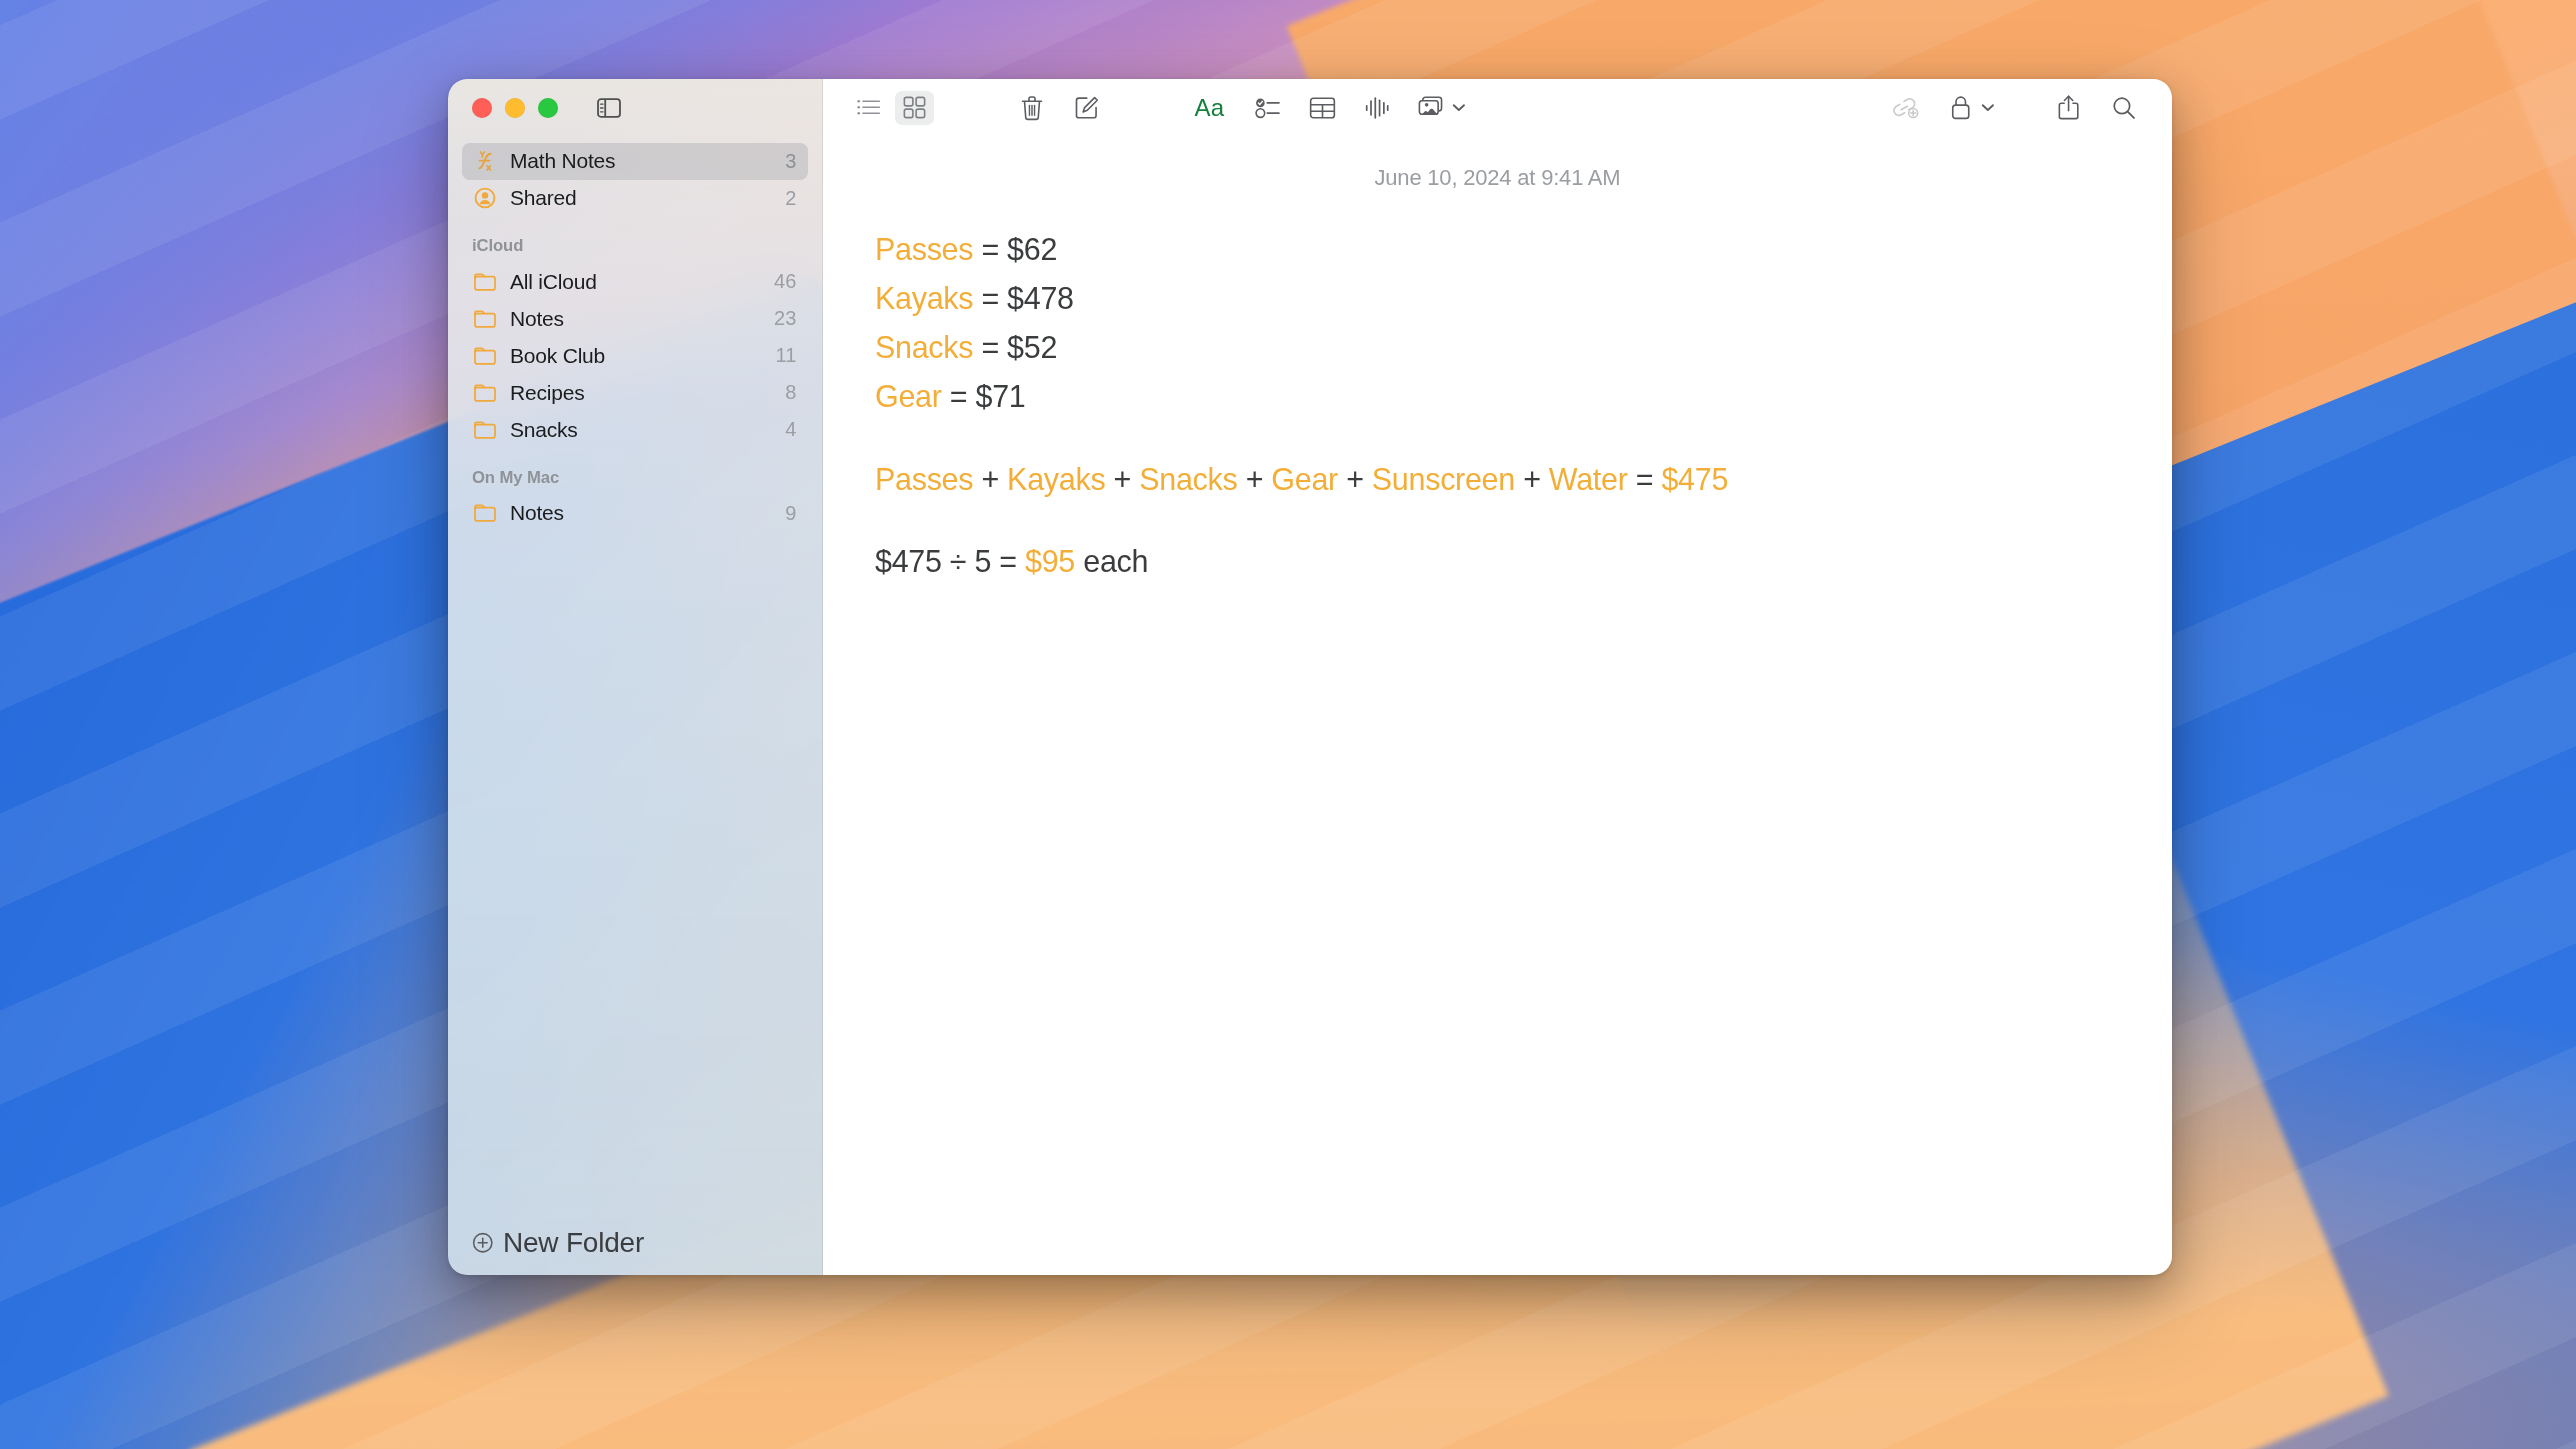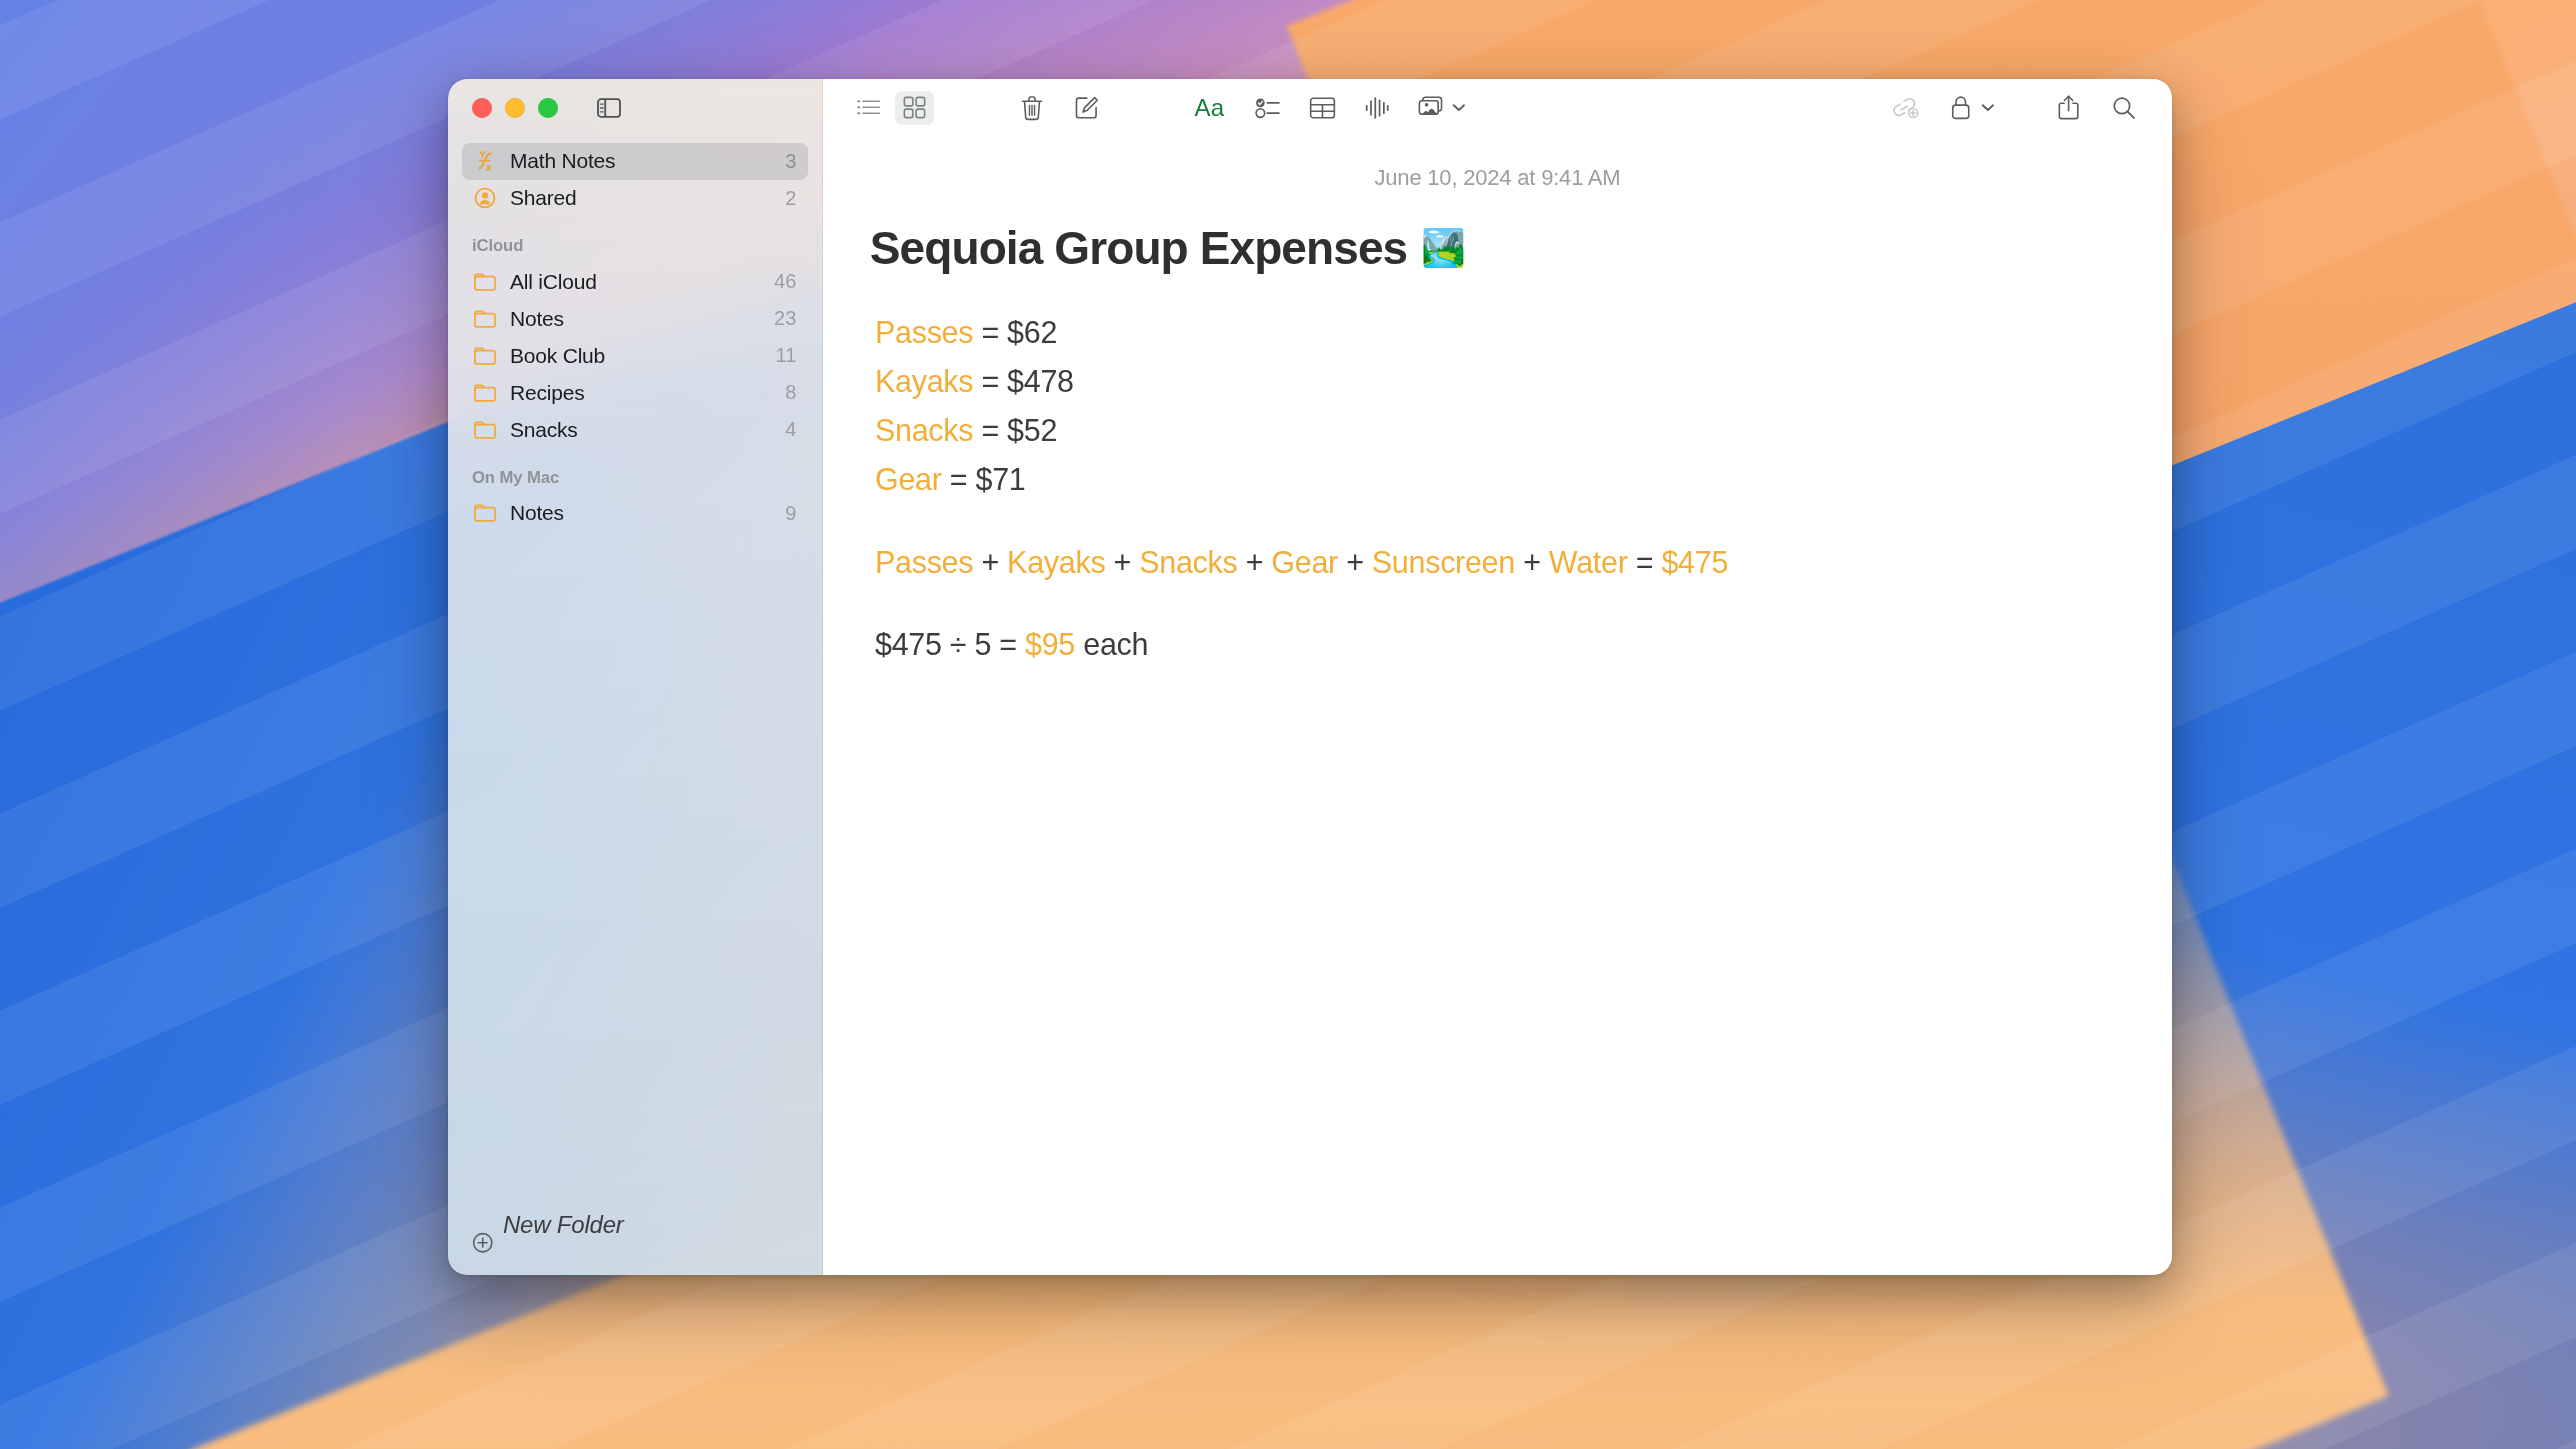--- a/index.html
+++ b/index.html
@@ -171,26 +171,26 @@
     margin-bottom:6.9px;
     height:20.6px;
     display:flex;
     align-items:center;
   }
 
   
   #new-folder {
     height:64px;
     display:flex;
+    align-items:center;
     gap:9.4px;
     padding-left:24px;
-    font-size:24px;
+    font-size:28px;
     color:#3b3d40;
     letter-spacing:-0.2px;
-    font-style:italic;
   }
 
   
   #content {
     flex:1;
     background:#ffffff;
     display:flex;
     flex-direction:column;
     position:relative;
   }
@@ -557,24 +557,20 @@
             <circle cx="11.6" cy="11.6" r="9" stroke="#5b5d60" stroke-width="2"></circle>
             <line x1="18.2" y1="18.2" x2="25.6" y2="25.6" stroke="#5b5d60" stroke-width="2.2" stroke-linecap="round"></line>
           </svg>
         </div>
       </div>
 
       <div id="note">
 
         <div id="note-date">June 10, 2024 at 9:41 AM</div>
 
-        <div id="note-title">
-          <span>Sequoia Group Expenses</span>
-          <span class="emoji">🏞️</span>
-        </div>
 
         <div class="mathblock">
 
           <div class="mathline">
             <span class="var">Passes</span>
             <span class="opr">=</span>
             <span class="opr">$62</span>
           </div>
 
           <div class="mathline">

